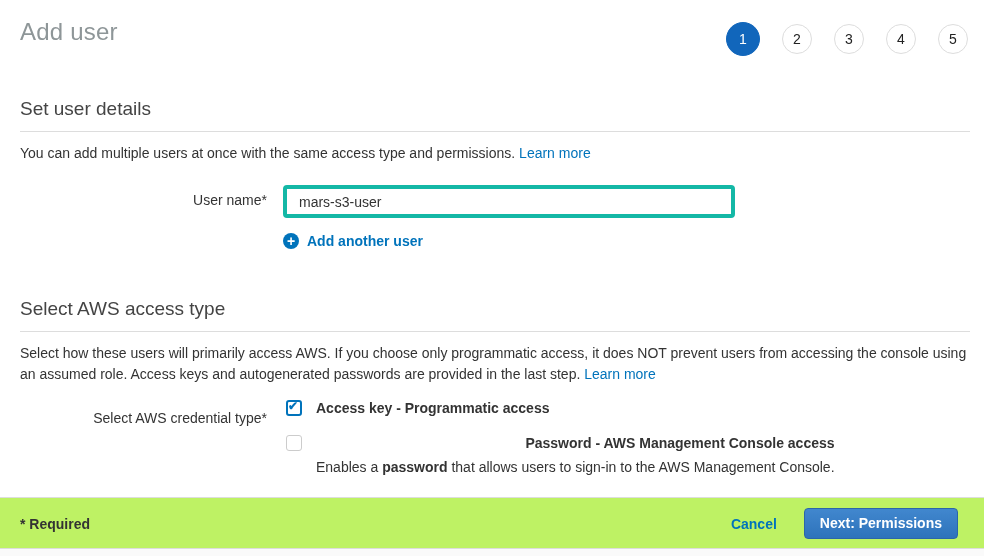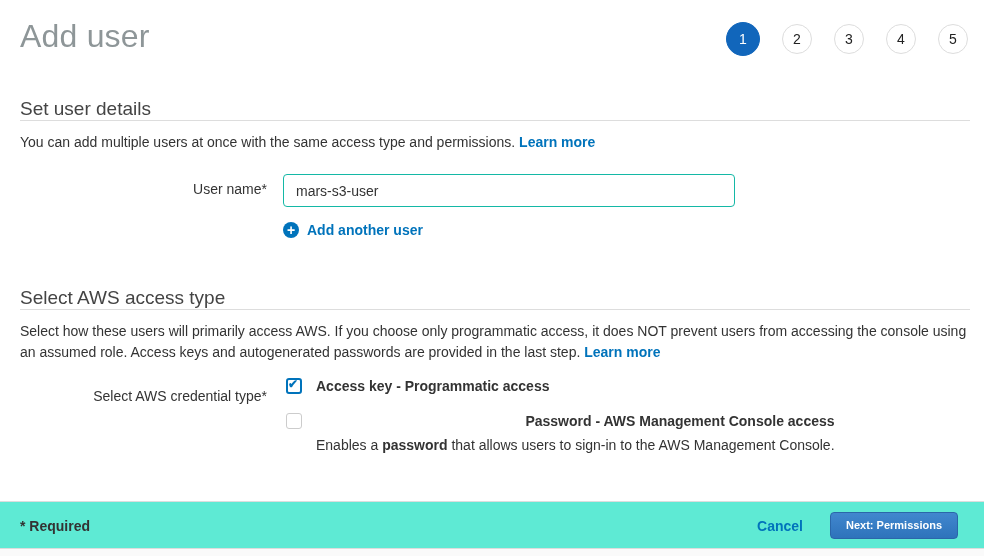--- a/index.html
+++ b/index.html
@@ -9,53 +9,53 @@
     background: #ffffff;
     font-family: "Liberation Sans", sans-serif;
     font-size: 14px;
     color: #333;
     overflow: hidden;
   }
   .main { padding: 0 14px 0 20px; }
 
   
   .page-header { display: flex; justify-content: space-between; align-items: flex-start; padding-top: 18px; }
-  .page-title { font-size: 32px; font-weight: 400; color: #8e9698; letter-spacing: 0.2px; }
+  .page-title { font-size: 24px; font-weight: 400; color: #8e9698; letter-spacing: 0.2px; }
   .steps { display: flex; align-items: center; gap: 22px; padding-right: 2px; margin-top: 4px; }
   .step {
     width: 30px; height: 30px; border-radius: 50%;
     background: #fff; border: 1px solid #ddd;
     display: flex; align-items: center; justify-content: center;
     font-size: 14px; color: #222;
   }
   .step.active {
     width: 34px; height: 34px;
     background: #1166bb; border-color: #1166bb; color: #fff;
   }
 
   
   .section-heading {
     font-size: 19px; font-weight: 400; color: #444;
-    border-bottom: 1px solid #ddd;
+    padding-bottom: 11px; border-bottom: 1px solid #ddd;
   }
   .section-user-details .section-heading { margin-top: 42px; }
   .section-access-type .section-heading { margin-top: 49px; }
   .section-intro { margin-top: 11px; line-height: 21px; color: #333; }
-  a.text-link { color: #0073bb; text-decoration: none; cursor: pointer; font-weight: bold; }
+  a.text-link { color: #0073bb; text-decoration: none; cursor: pointer; }
 
   
   .form-row { display: flex; margin-top: 21px; }
   .form-label {
     width: 247px; min-width: 247px; text-align: right;
     font-weight: normal; color: #333; padding-top: 7px;
   }
   .form-field { margin-left: 16px; }
   .text-input {
     width: 452px; height: 33px;
-    border: 1px solid #14b8a6; border-radius: 4px;
+    border: 4px solid #14b8a6; border-radius: 4px;
     padding: 0 12px; font-size: 14px; color: #333;
     font-family: "Liberation Sans", sans-serif;
     outline: none; background: #fff;
   }
   .add-user-row { margin-left: 263px; margin-top: 15px; display: flex; align-items: flex-start; }
   .plus-icon {
     width: 16px; height: 16px; border-radius: 50%;
     background: #0073bb; color: #fff;
     display: inline-flex; align-items: center; justify-content: center;
     font-size: 14px; font-weight: bold; line-height: 1;
@@ -83,29 +83,29 @@
   .option-body { margin-left: 14px; }
   .option-title { font-weight: bold; color: #333; line-height: 18px; }
   .option-desc { margin-top: 4px; line-height: 22px; color: #333; max-width: 560px; }
 
   
   .page-footer {
     position: absolute; left: 0; right: 0; bottom: 8px;
     border-top: 1px solid #ddd;
     padding: 10px 26px 9px 20px;
     display: flex; align-items: center; justify-content: space-between;
-    background: #5eead4;
+    background: #bef264;
   }
   .required-note { font-weight: bold; color: #333; }
   .footer-actions { display: flex; align-items: center; }
   .cancel-link { font-weight: bold; color: #0073bb; margin-right: 27px; cursor: pointer; text-decoration: none; margin-left: 41px; }
   .next-button {
     background: linear-gradient(#4187ce, #2e73bb);
     border: 1px solid #2b66a9; border-radius: 4px;
-    color: #fff; font-weight: bold; font-size: 11px;
+    color: #fff; font-weight: bold; font-size: 14px;
     font-family: "Liberation Sans", sans-serif;
     padding: 6px 15px 7px; cursor: pointer;
   }
   .bottom-bar {
     position: absolute; left: 0; right: 0; bottom: 0; height: 8px;
     background: #fafafa; border-top: 1px solid #ddd;
   }
 </style>
 </head>
 <body>

